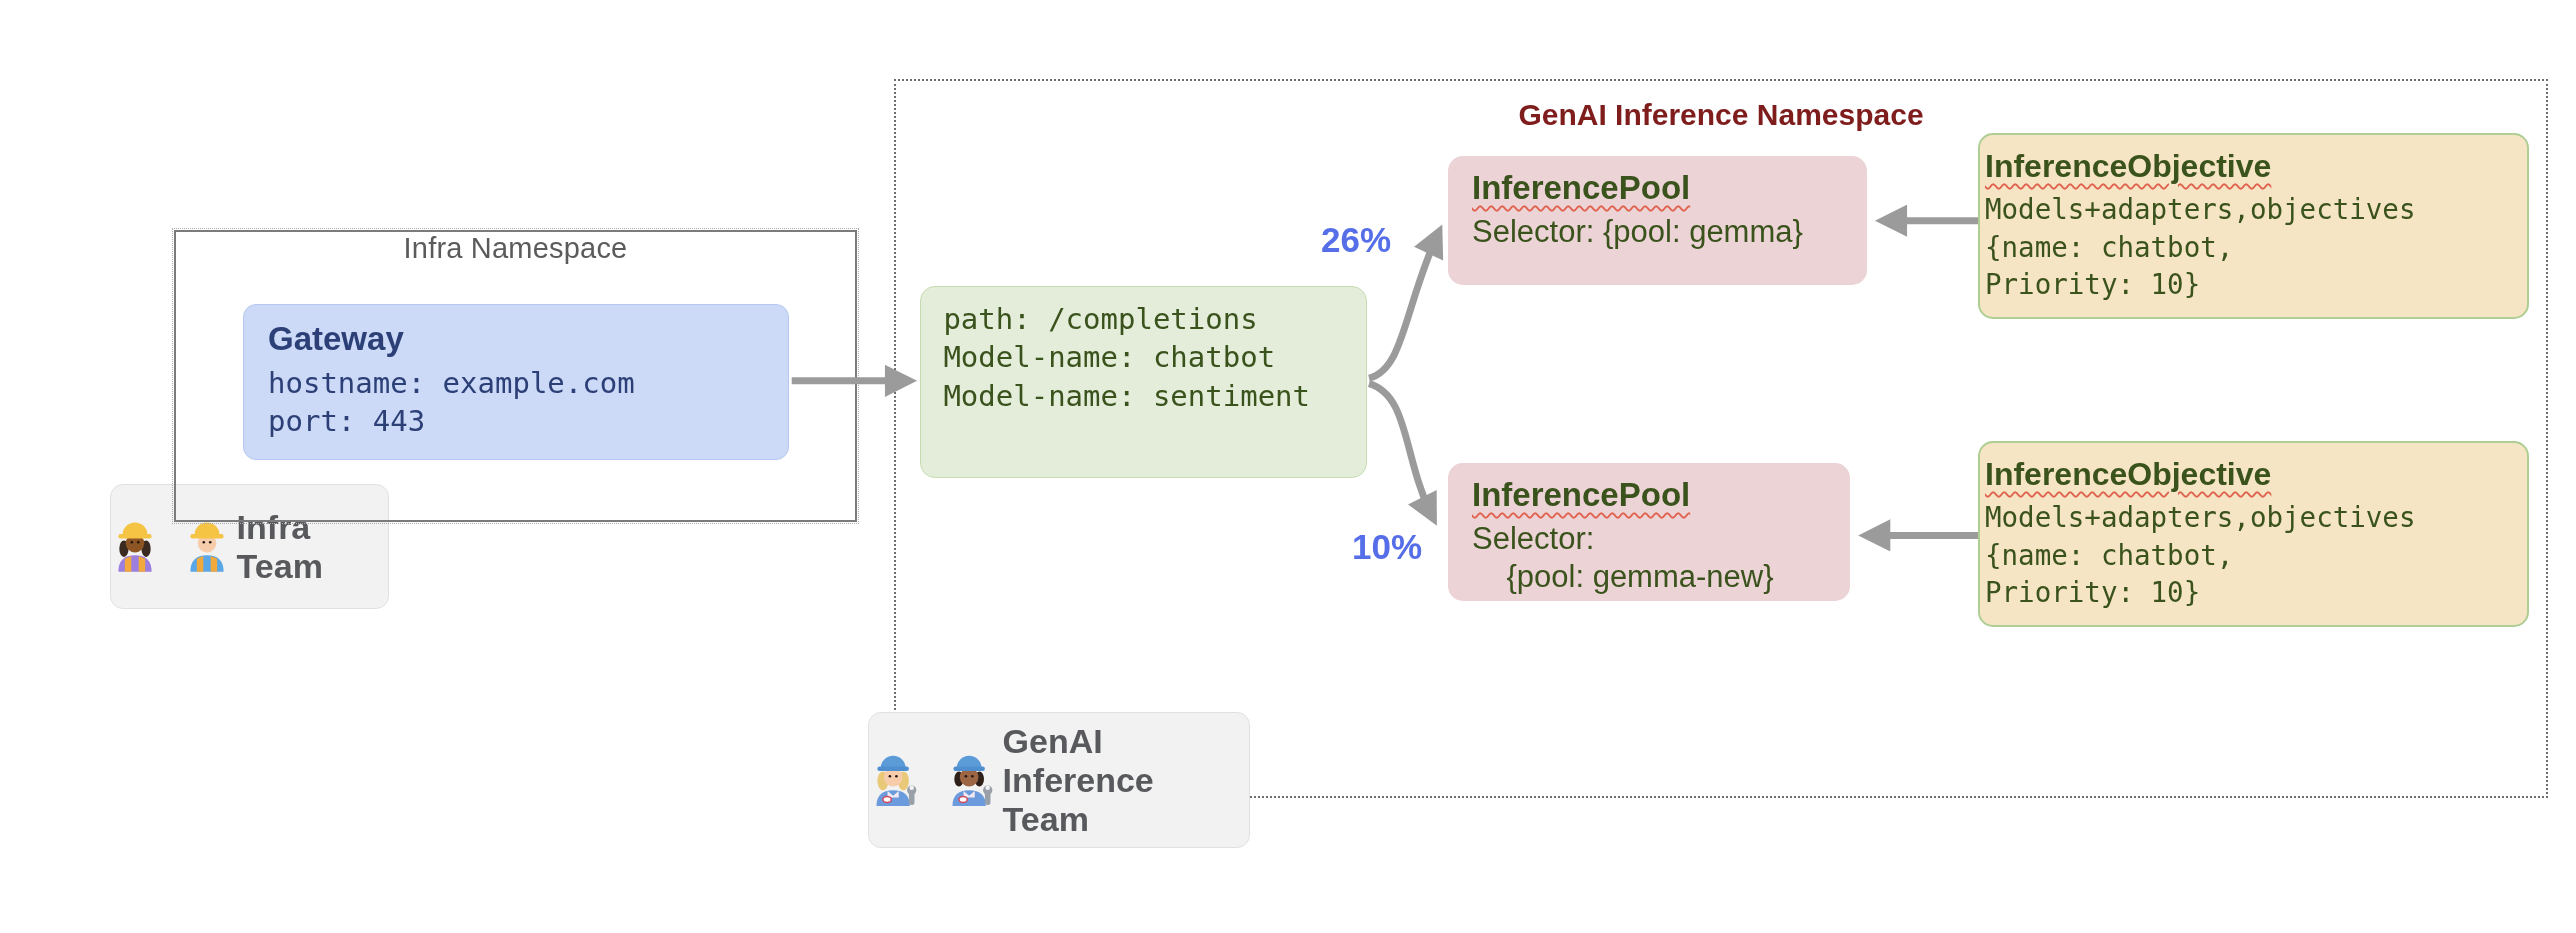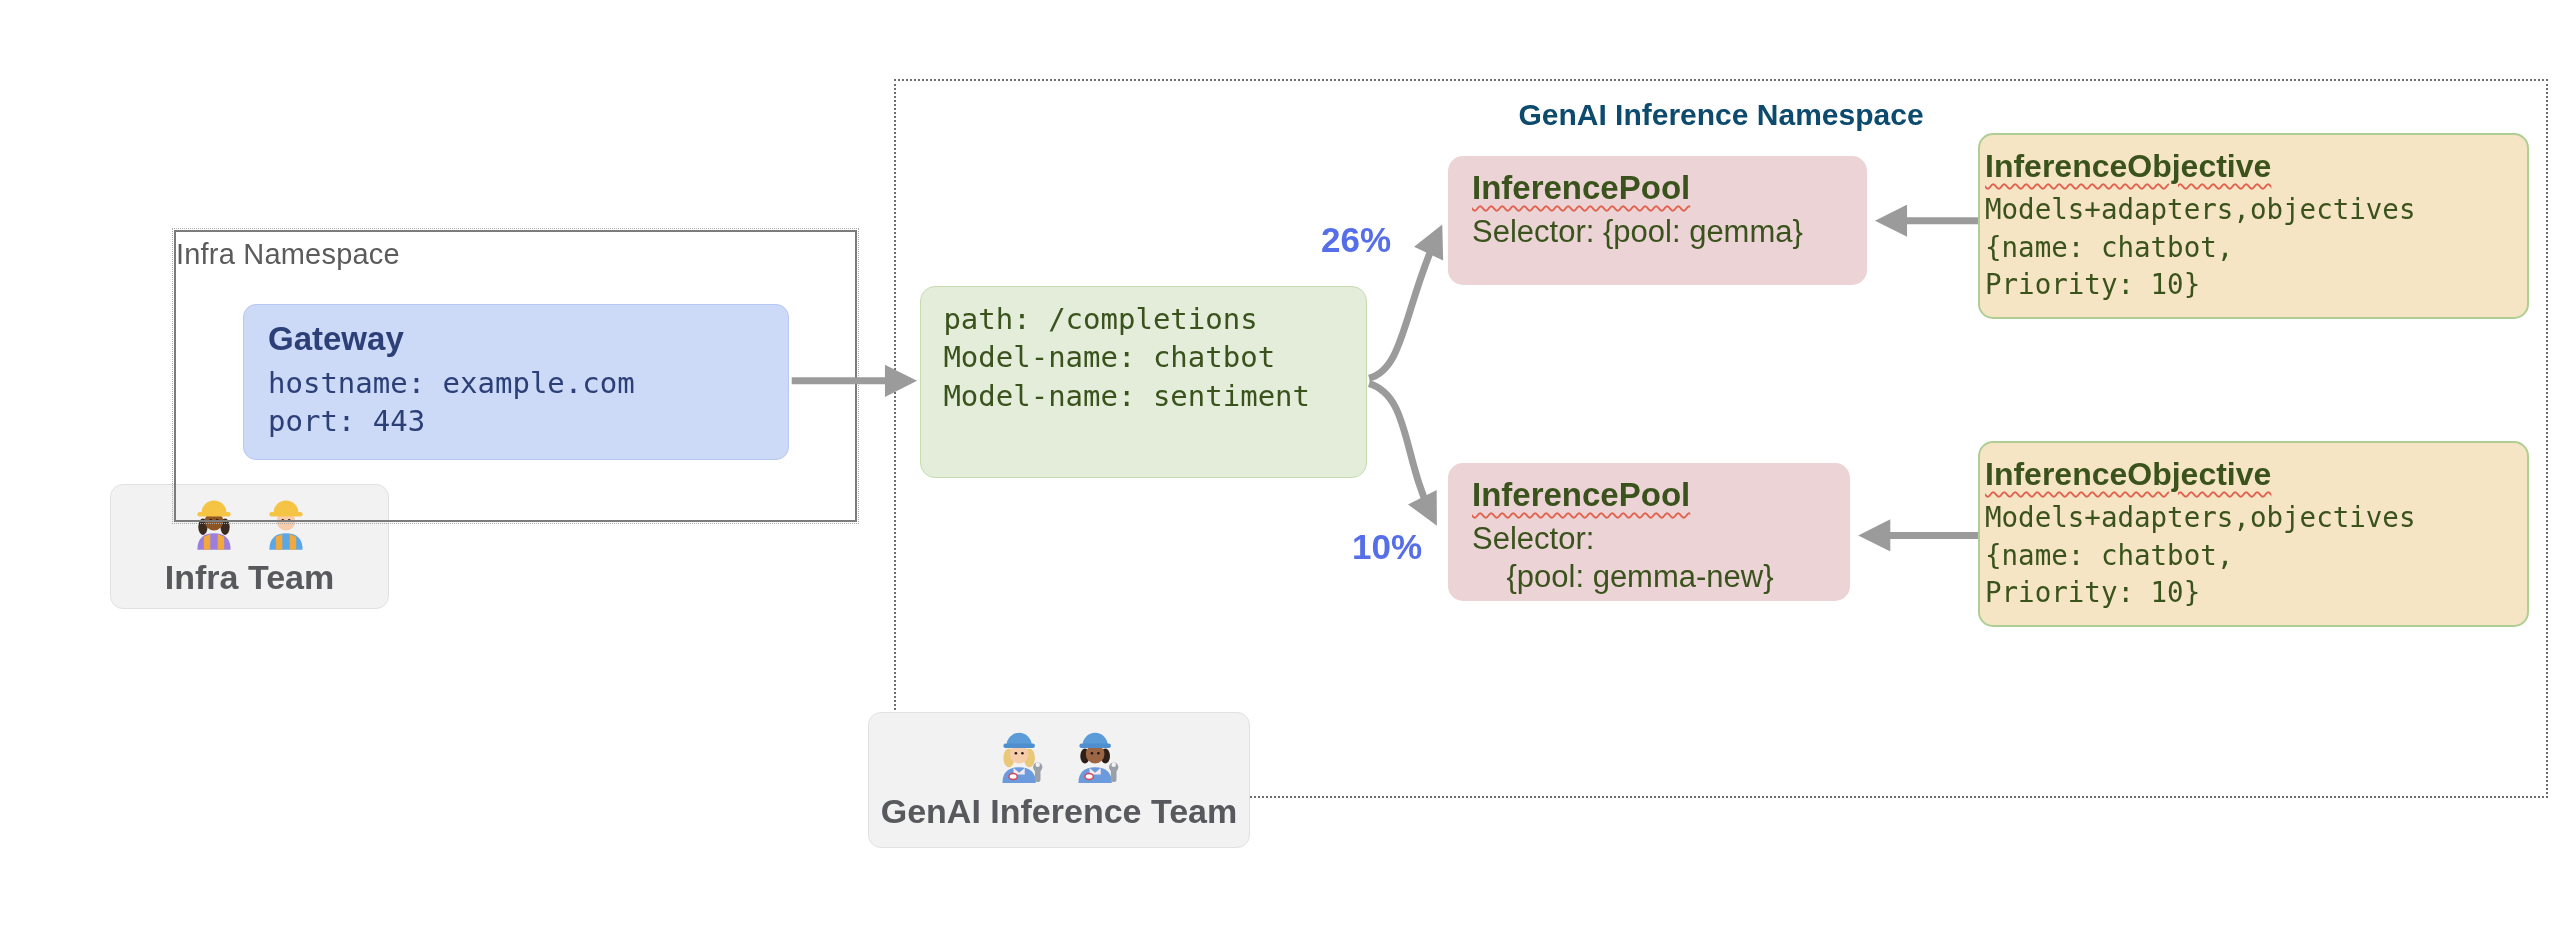--- a/index.html
+++ b/index.html
@@ -8,30 +8,30 @@
     font-family:"Liberation Sans",sans-serif;
   }
   .abs{position:absolute;}
   
   .infra-ns{
     left:174px;top:230px;width:679px;height:288px;
     border:2.8px solid #7b7b7b;outline:1.9px dotted #ababab;outline-offset:1.9px;
     z-index:3;background:transparent;
   }
   .infra-ns-title{
-    position:absolute;left:0;right:0;top:6px;text-align:left;
+    position:absolute;left:0;right:0;top:0;text-align:center;
     font-size:29px;color:#5b5b5b;letter-spacing:0.2px;
   }
   .genai-ns{
     left:894px;top:79px;width:1650px;height:715px;
     border:2.8px dotted #6e6e6e;z-index:2;background:transparent;
   }
   .genai-ns-title{
     position:absolute;left:0;right:0;top:17px;text-align:center;
-    font-size:30px;font-weight:700;color:#0c4a6e;
+    font-size:30px;font-weight:700;color:#7f1d1d;
   }
   
   .rbox{border-radius:15px;box-sizing:border-box;z-index:4;}
   .rbox .box-title{font-weight:700;}
   .code{font-family:"DejaVu Sans Mono","Liberation Mono",monospace;white-space:pre;}
   .squiggle{
     display:inline-block;
     text-decoration:underline;
     text-decoration-style:wavy;
     text-decoration-color:var(--squiggle,#e0634f);
@@ -64,21 +64,21 @@
     background:var(--objective-fill,#f6e5c4);border:2.3px solid #aece93;
     padding:13px 5px;color:var(--dark-green,#3a521c);
   }
   .objective .box-title{font-size:32px;margin-bottom:5.6px;}
   .objective .code{font-size:27.5px;line-height:1.38;}
   .obj-top{left:1978px;top:133px;width:551px;height:186px;}
   .obj-bottom{left:1978px;top:441px;width:551px;height:186px;}
   
   .team{
     background:var(--team-fill,#f2f2f3);border:1.9px solid #e1e1e1;border-radius:13px;
-    display:flex;flex-direction:column;align-items:center;justify-content:center;
+    display:flex;flex-direction:row;align-items:center;justify-content:center;
     gap:5.6px;box-sizing:border-box;
   }
   .team .label{font-weight:700;color:#58595c;}
   .emoji-row{display:flex;gap:24px;align-items:flex-end;}
   .infra-team{left:110px;top:484px;width:279px;height:125px;z-index:1;}
   .infra-team .label{font-size:34px;}
   .genai-team{left:868px;top:712px;width:382px;height:136px;z-index:5;}
   .genai-team .label{font-size:34px;}
   
   .arrows{left:0;top:0;z-index:6;pointer-events:none;}

